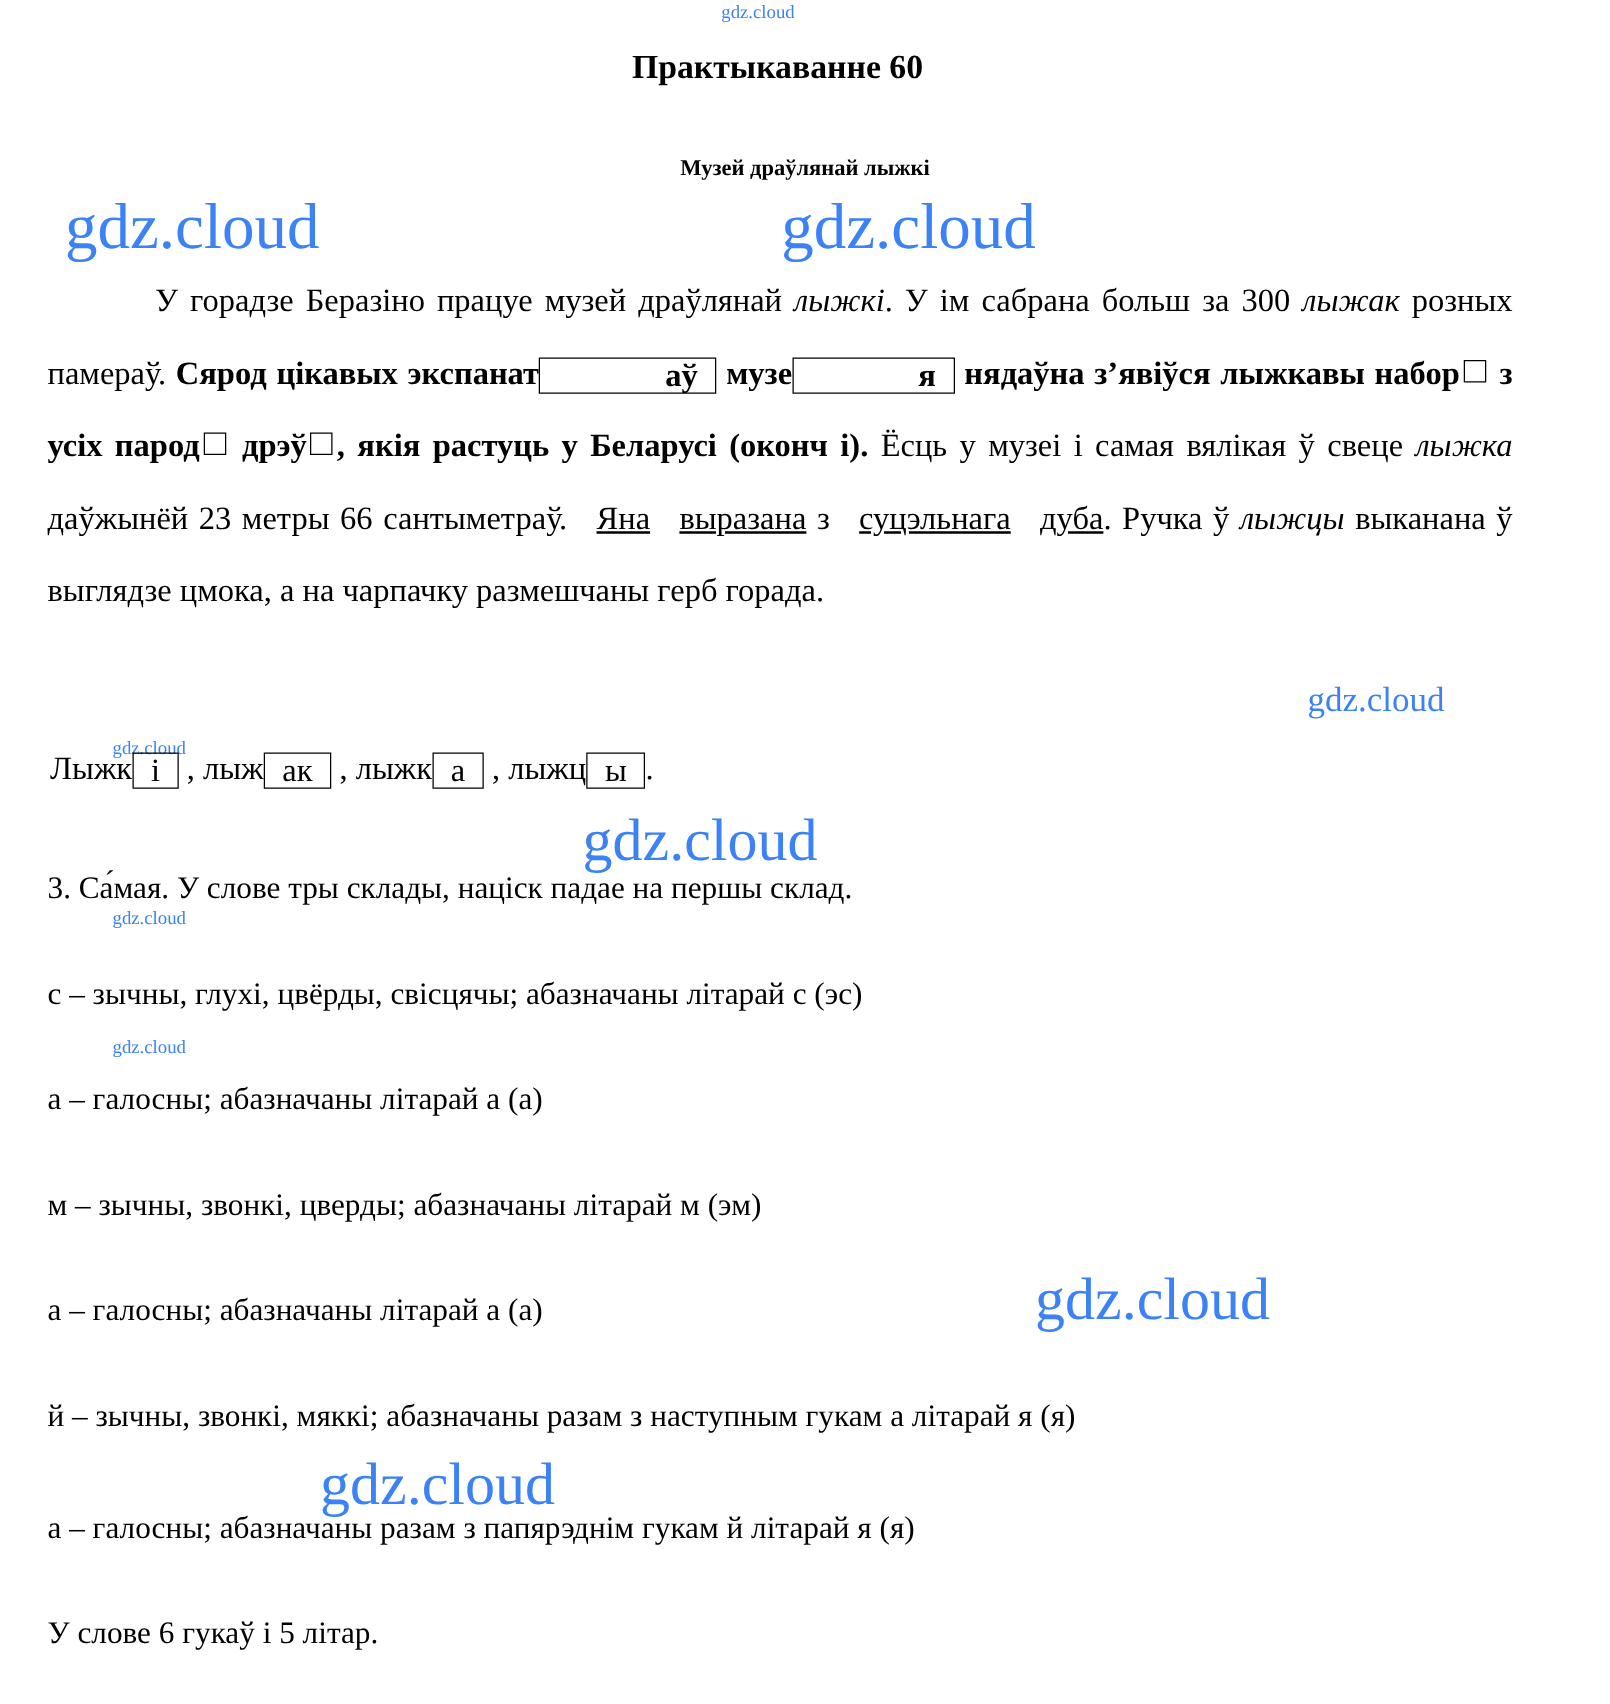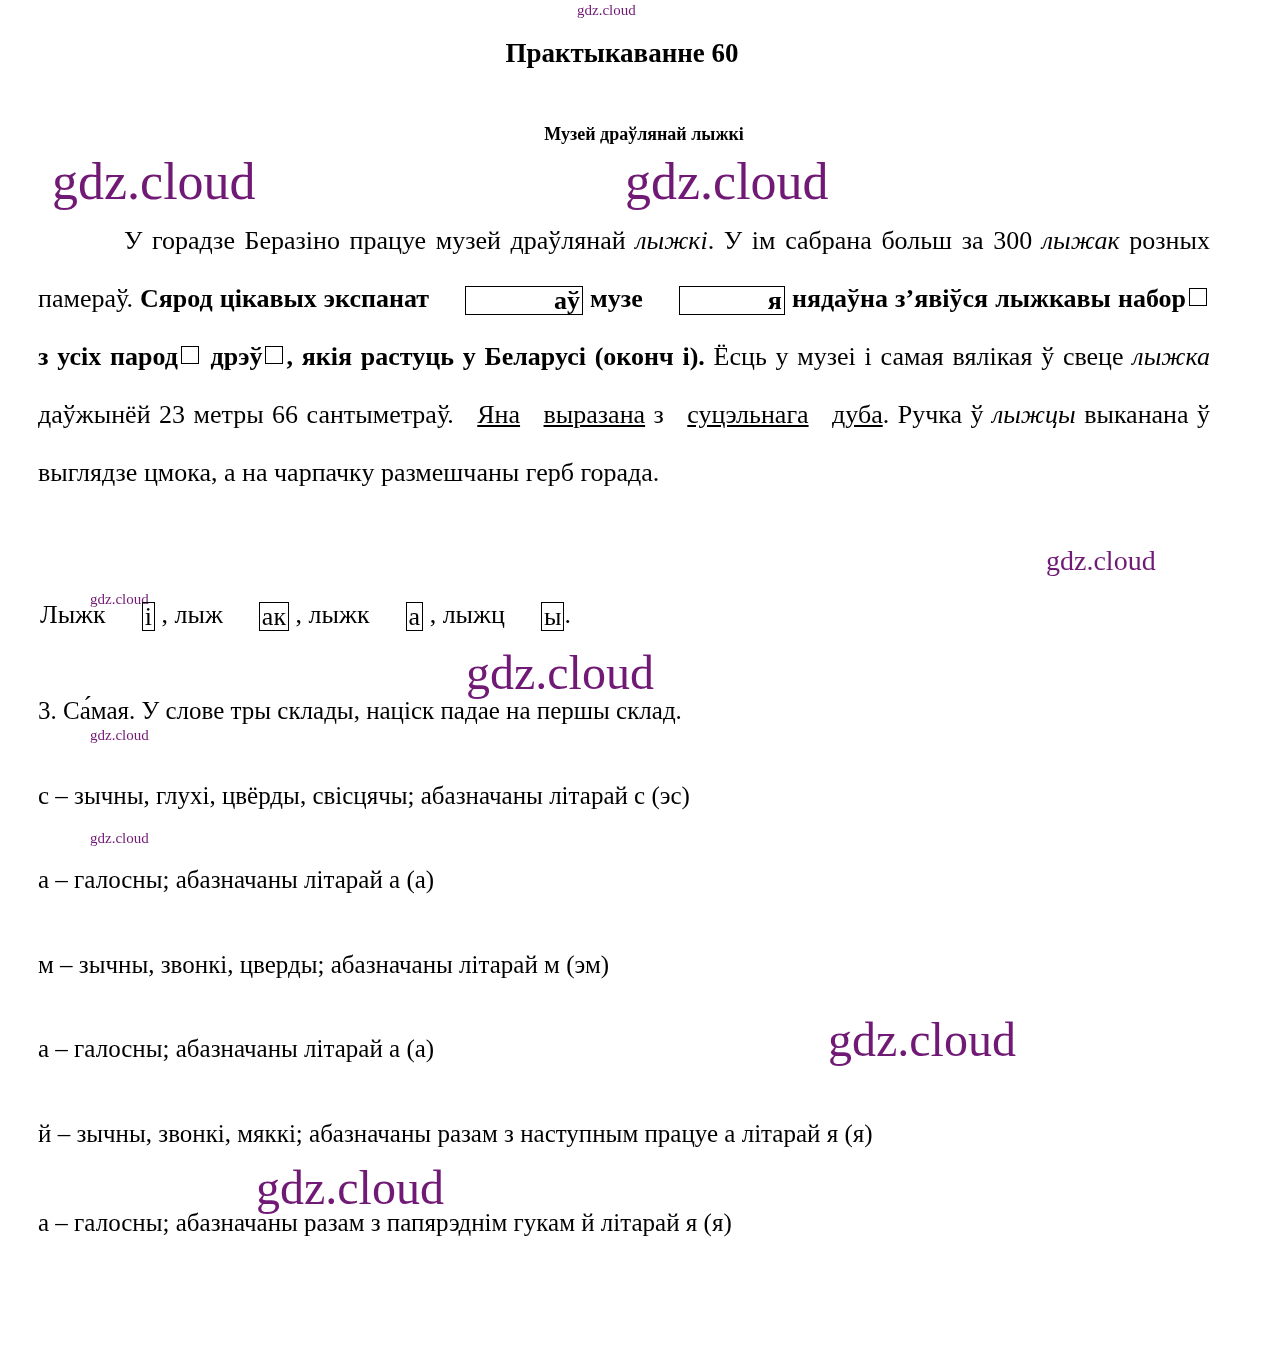--- a/index.html
+++ b/index.html
@@ -18,21 +18,21 @@
 
   .page {
     position: relative;
     width: 1288px;
     height: 1363px;
   }
 
   
   .wm {
     position: absolute;
-    color: #701a75;
+    color: #3b82f6;
     font-family: "Liberation Serif", serif;
     font-weight: 400;
     white-space: nowrap;
     pointer-events: none;
   }
   .wm-top      { left: 577px;  top: 2px;    font-size: 15px; }
   .wm-big-1    { left: 52px;   top: 152px;  font-size: 52px; }
   .wm-big-2    { left: 625px;  top: 152px;  font-size: 52px; }
   .wm-mid-1    { left: 1046px; top: 545px;  font-size: 28px; }
   .wm-small-1  { left: 90px;   top: 591px;  font-size: 15px; }
@@ -72,24 +72,23 @@
     text-align: justify;
     text-indent: 86px;
   }
   .body-block i { font-style: italic; margin-top: 36px; }
   .body-block b { font-weight: bold; }
   .u { text-decoration: underline; margin-left: 15px; }
 
   .boxed {
     display: inline-block;
     border: 1.5px solid #000;
-    padding: 0 2px;
+    padding: 0 14px;
     line-height: 1.05;
     vertical-align: -2px;
-    margin-left: 36px;
   }
   .emptybox {
     display: inline-block;
     border: 1.5px solid #000;
     width: 16px;
     height: 16px;
     vertical-align: 1px;
     margin: 0 3px;
   }
 
@@ -140,16 +139,17 @@
 
   <div class="line-forms">
     <span>Лыжк</span><span class="boxed">і</span><span> , лыж</span><span class="boxed">ак</span><span> , лыжк</span><span class="boxed">а</span><span> , лыжц</span><span class="boxed">ы</span><span>.</span>
   </div>
 
   <div class="analysis an-1">3. Са́мая. У слове тры склады, націск падае на першы склад.</div>
   <div class="analysis an-2">с – зычны, глухі, цвёрды, свісцячы; абазначаны літарай с (эс)</div>
   <div class="analysis an-3">а – галосны; абазначаны літарай а (а)</div>
   <div class="analysis an-4">м – зычны, звонкі, цверды; абазначаны літарай м (эм)</div>
   <div class="analysis an-5">а – галосны; абазначаны літарай а (а)</div>
-  <div class="analysis an-6">й – зычны, звонкі, мяккі; абазначаны разам з наступным працуе а літарай я (я)</div>
+  <div class="analysis an-6">й – зычны, звонкі, мяккі; абазначаны разам з наступным гукам а літарай я (я)</div>
   <div class="analysis an-7">а – галосны; абазначаны разам з папярэднім гукам й літарай я (я)</div>
+  <div class="analysis an-8">У слове 6 гукаў і 5 літар.</div>
 
 </div>
 
 </body></html>

